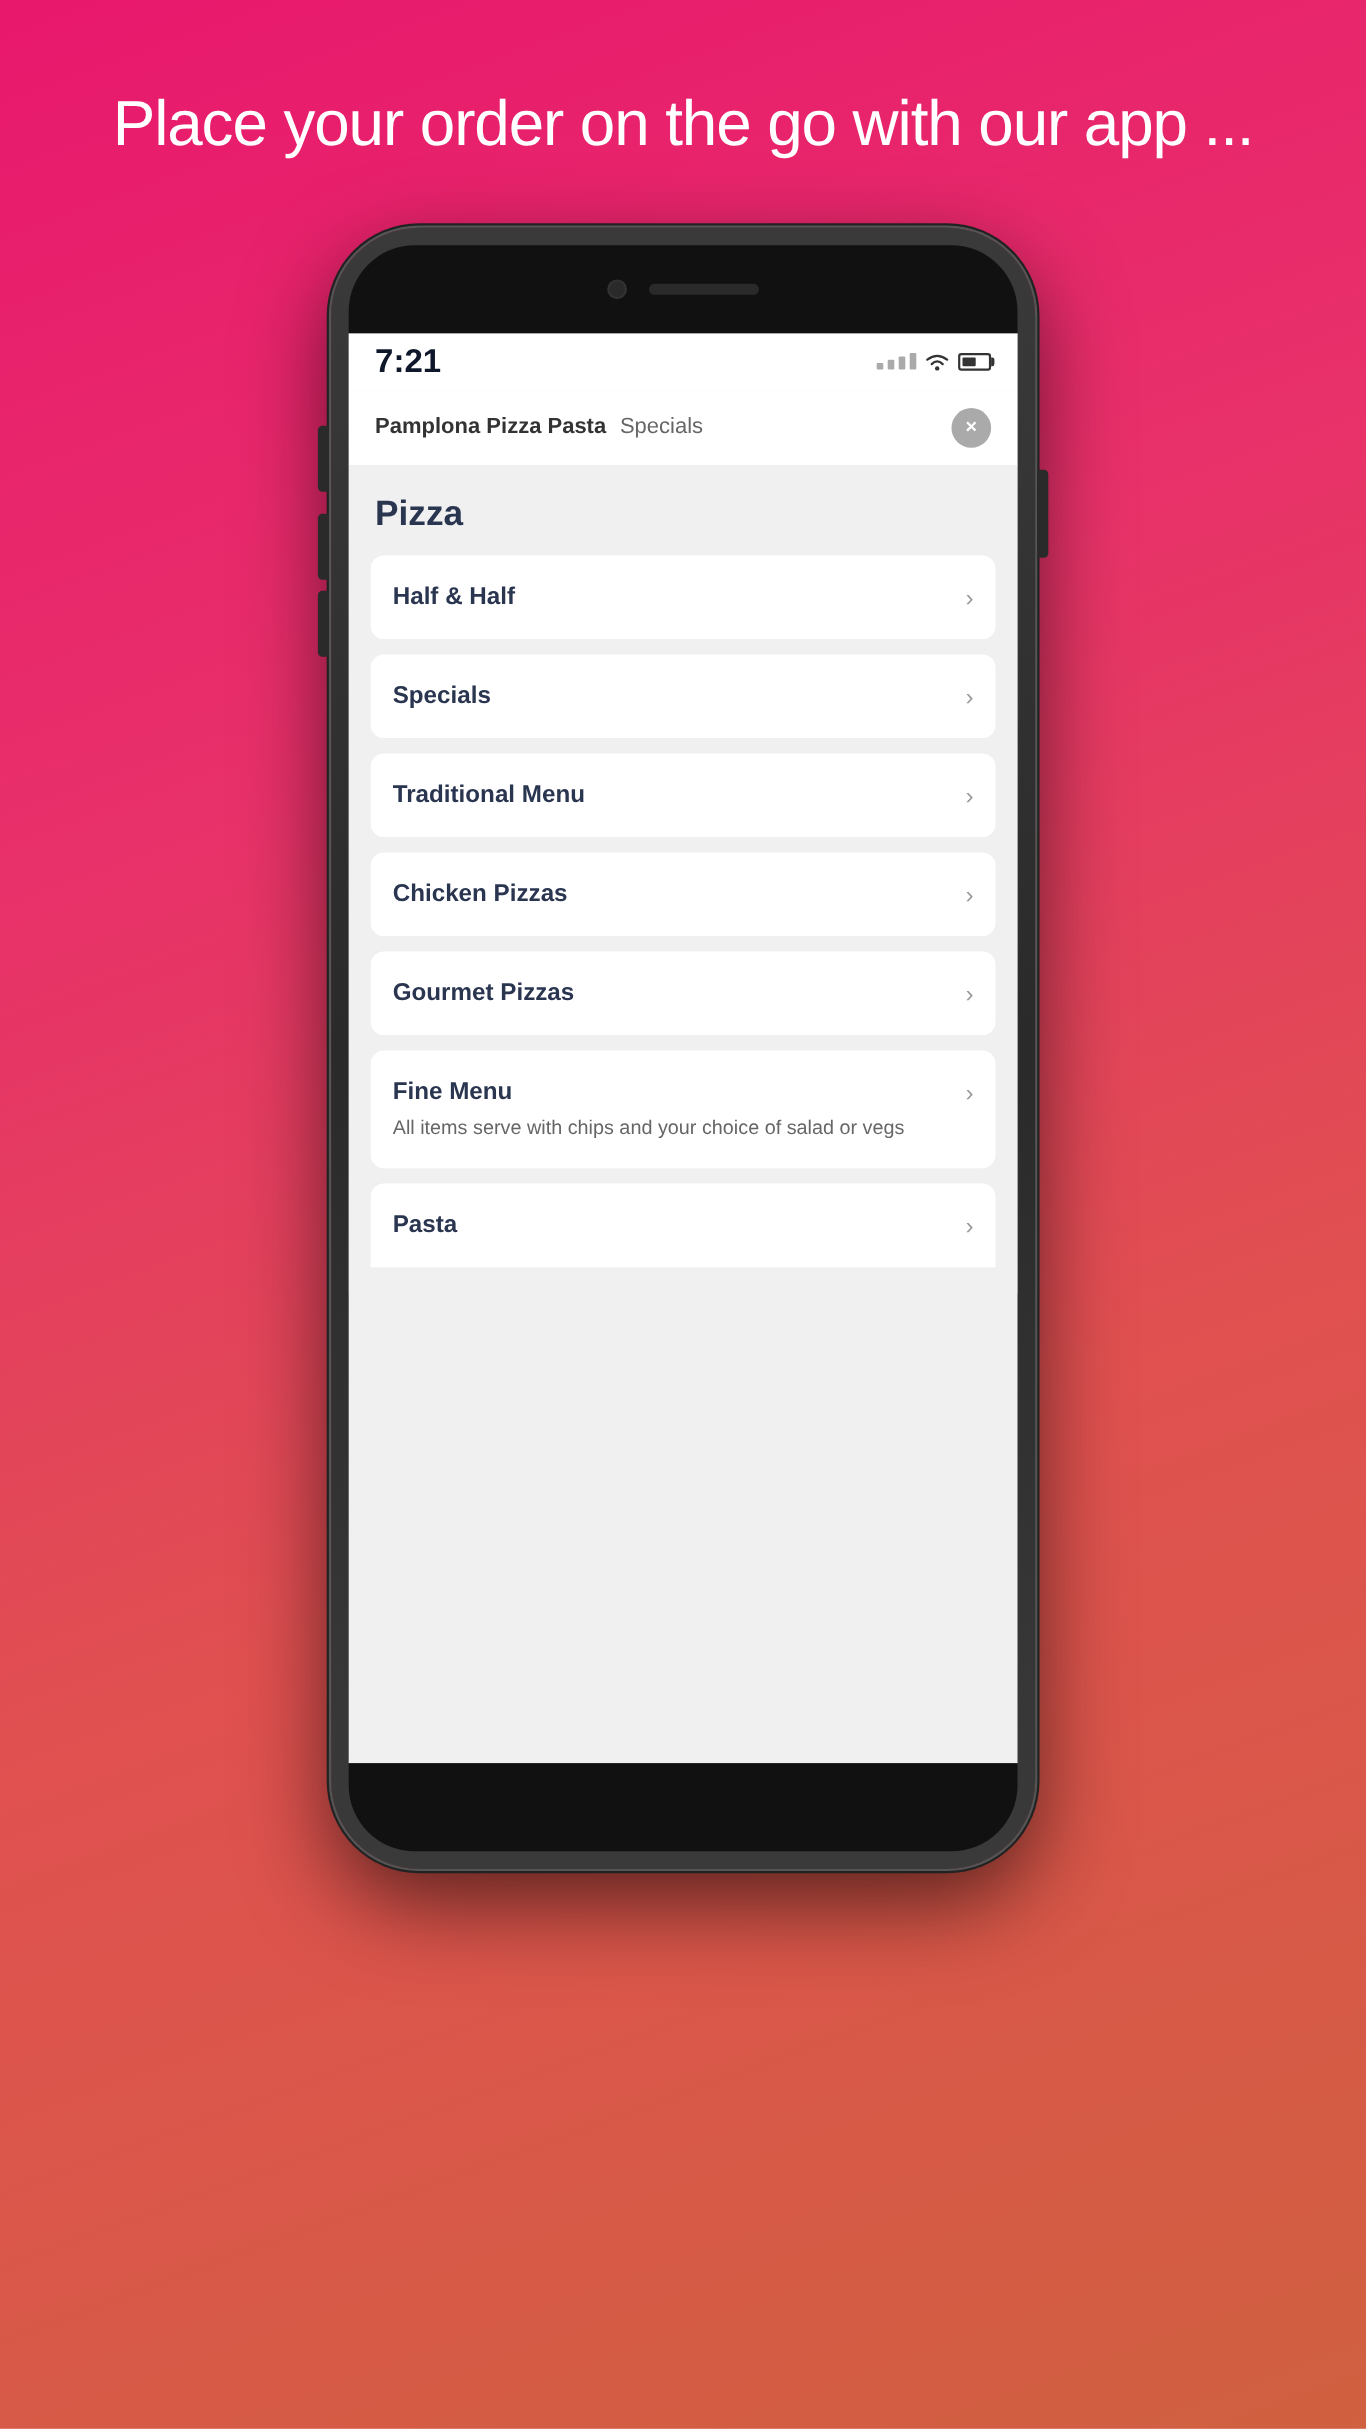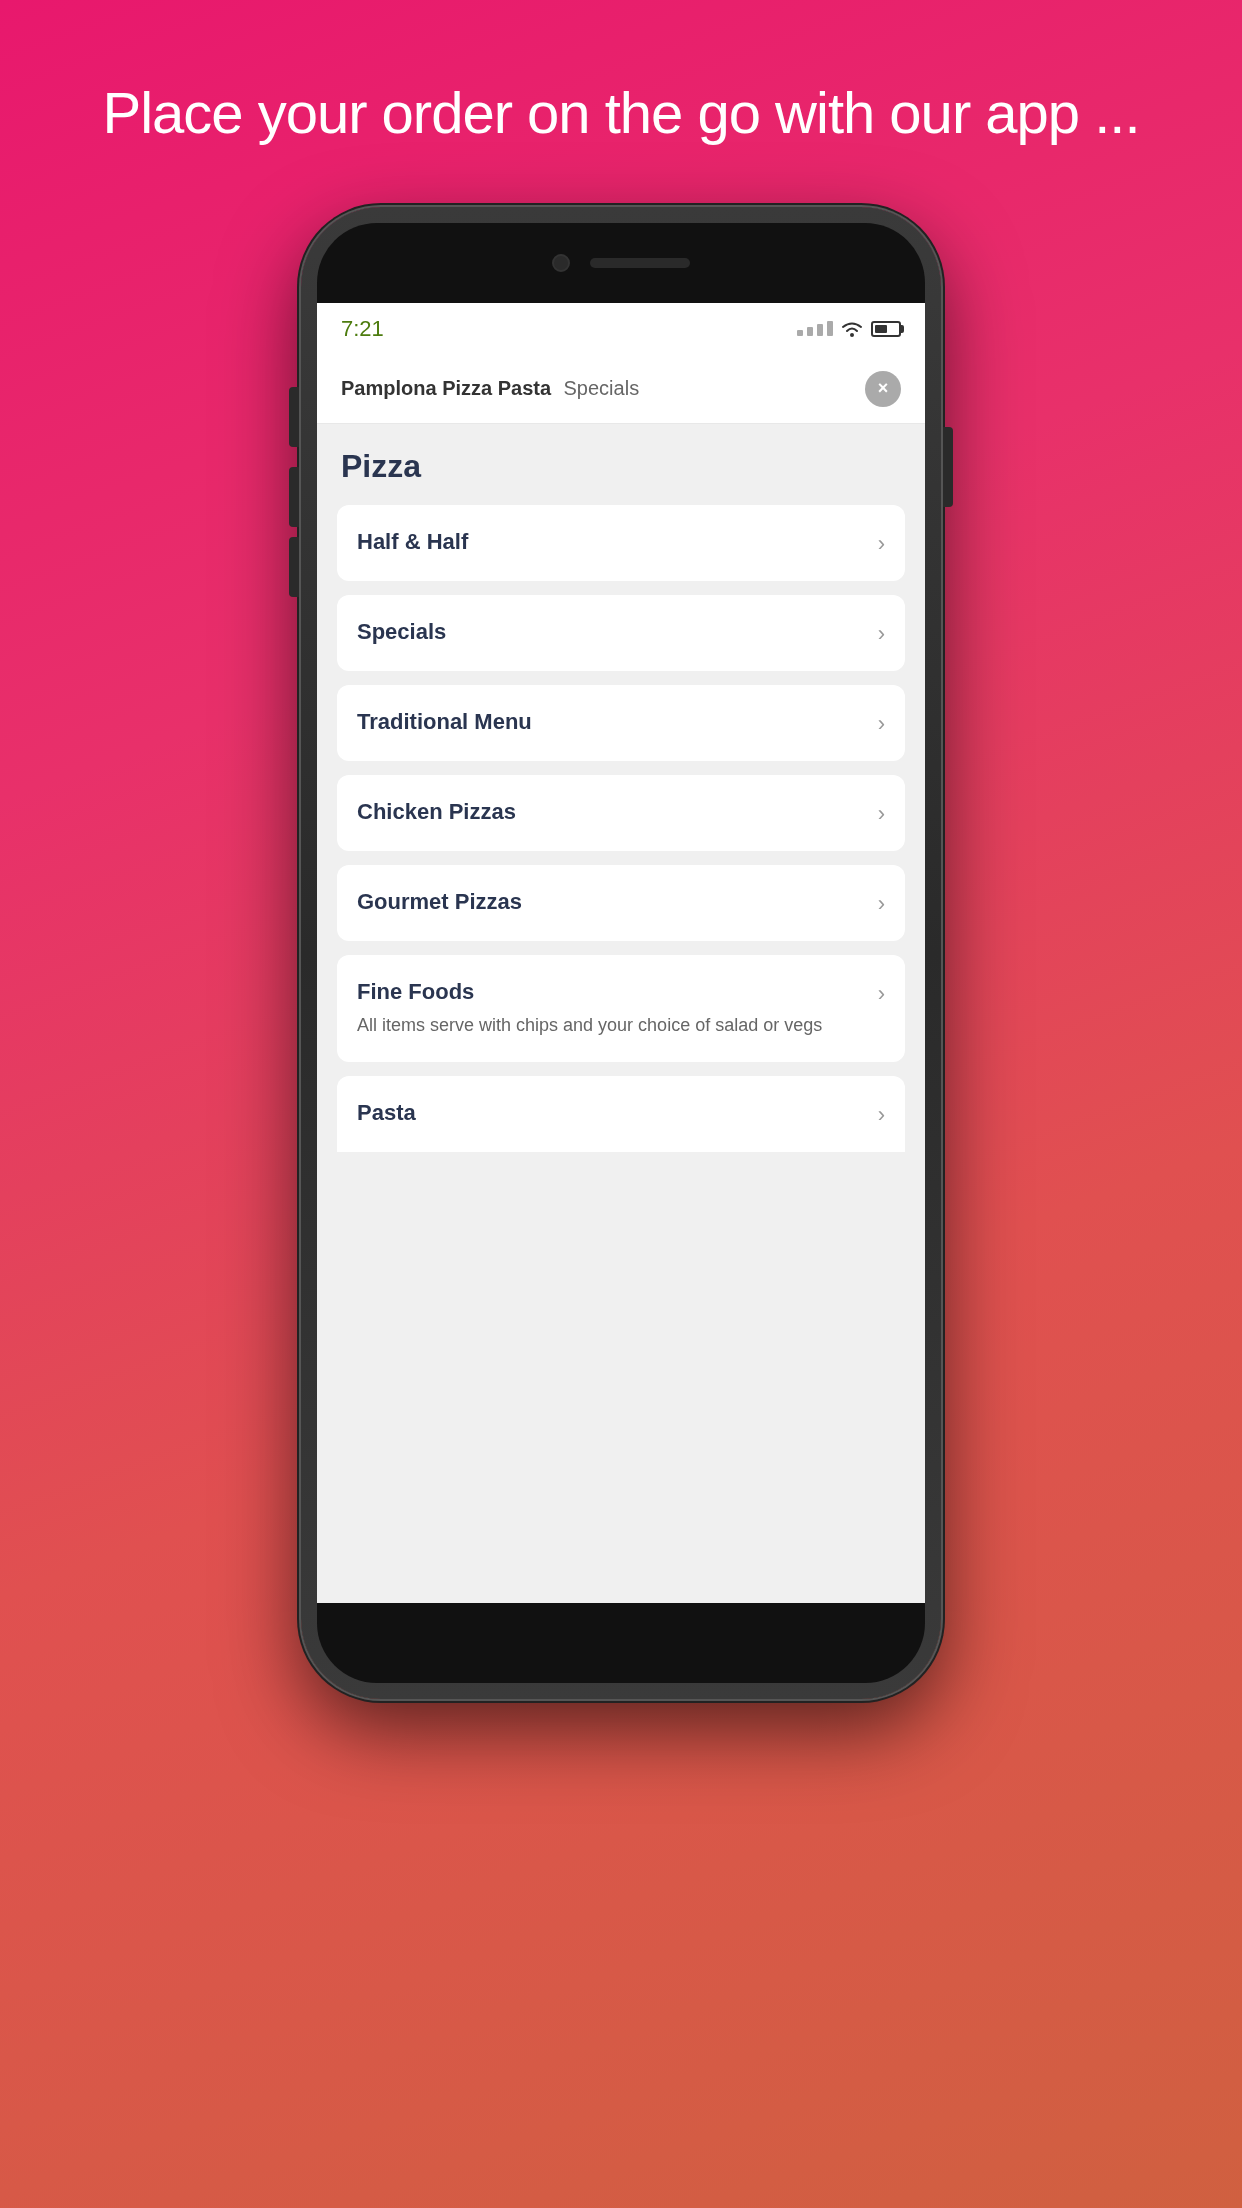--- a/index.html
+++ b/index.html
@@ -111,23 +111,23 @@
     .status-bar {
       background: white;
       display: flex;
       align-items: center;
       justify-content: space-between;
       padding: 12px 24px;
       height: 52px;
     }
 
     .status-time {
-      font-size: 22px;
-      font-weight: 400;
-      color: #4d7c0f;
+      font-size: 30px;
+      font-weight: 700;
+      color: #0f172a;
     }
 
     .status-icons {
       display: flex;
       align-items: center;
       gap: 8px;
     }
 
     .signal-dots {
       display: flex;
@@ -348,21 +348,21 @@
 
         <div class="menu-item">
           <div class="menu-item-content">
             <div class="menu-item-label">Gourmet Pizzas</div>
           </div>
           <span class="menu-item-chevron">›</span>
         </div>
 
         <div class="menu-item" style="align-items:flex-start;">
           <div class="menu-item-content">
-            <div class="menu-item-label">Fine Foods</div>
+            <div class="menu-item-label">Fine Menu</div>
             <div class="menu-item-desc">All items serve with chips and  your choice of salad or vegs</div>
           </div>
           <span class="menu-item-chevron">›</span>
         </div>
 
         <div class="menu-item pasta-item">
           <div class="menu-item-content">
             <div class="menu-item-label">Pasta</div>
           </div>
           <span class="menu-item-chevron">›</span>

